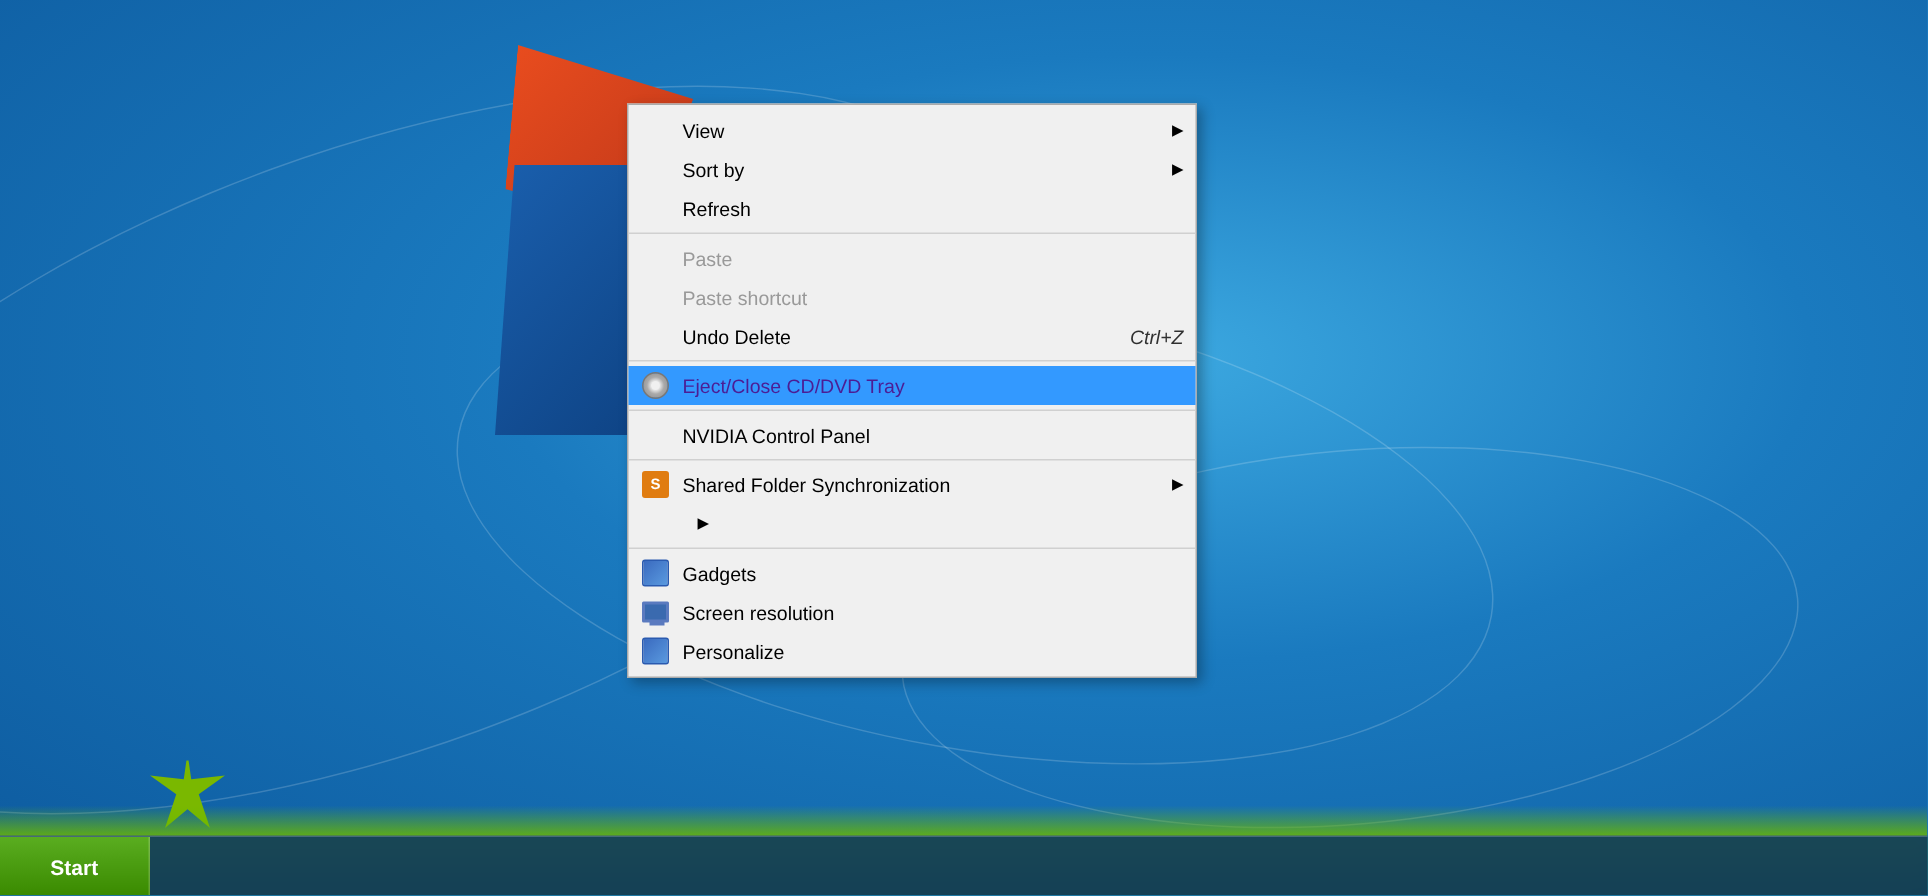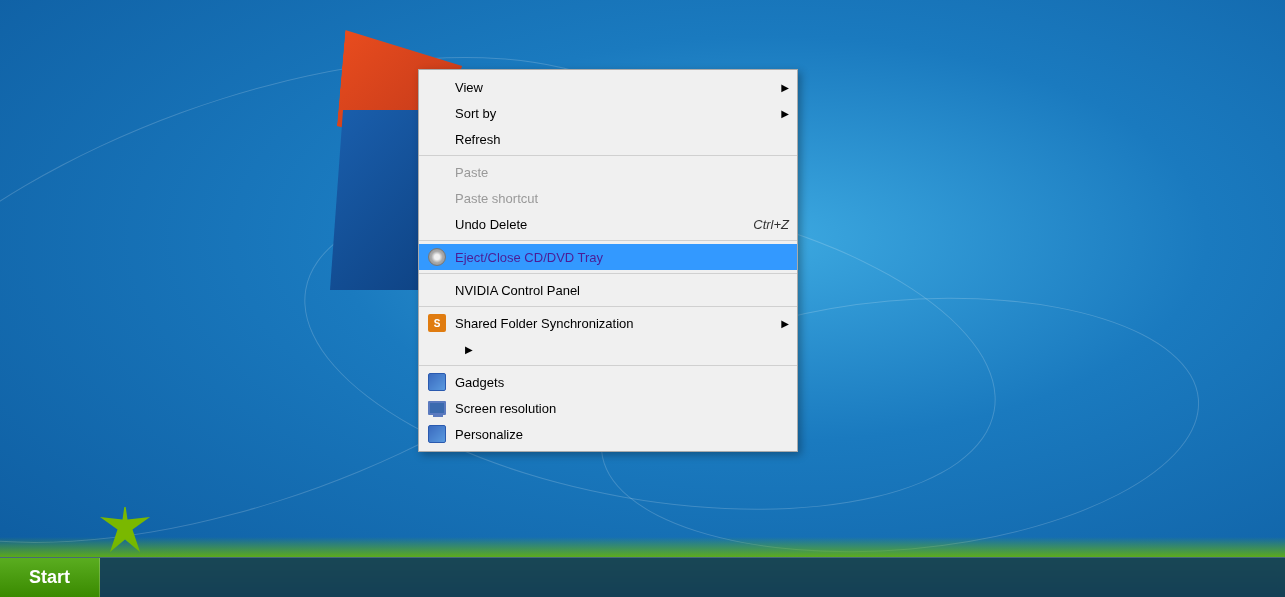--- a/index.html
+++ b/index.html
@@ -241,21 +241,21 @@
     }
 
     .start-btn {
       width: 100px;
       height: 100%;
       background: linear-gradient(to bottom, #5aad20 0%, #3a8a00 100%);
       display: flex;
       align-items: center;
       justify-content: center;
       color: white;
-      font-size: 18px;
+      font-size: 14px;
       font-weight: bold;
       border-right: 1px solid rgba(255,255,255,0.2);
     }
 
     
     .grass-deco {
       position: absolute;
       bottom: 40px;
       left: 0;
       width: 280px;

